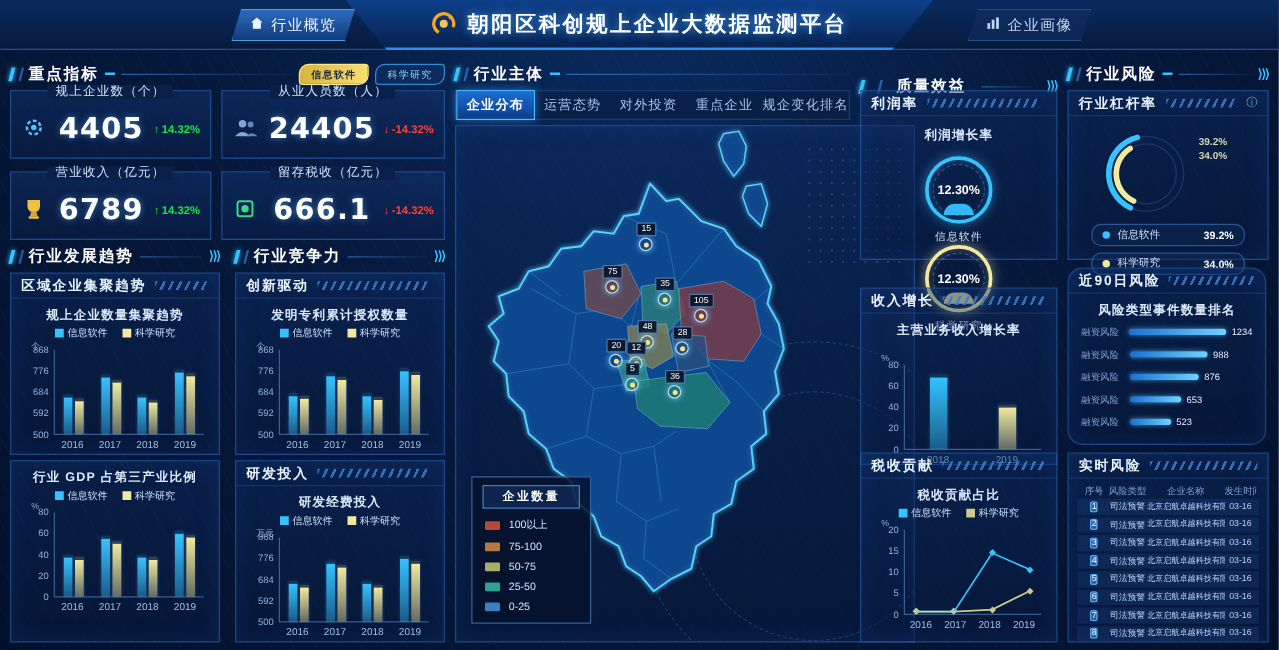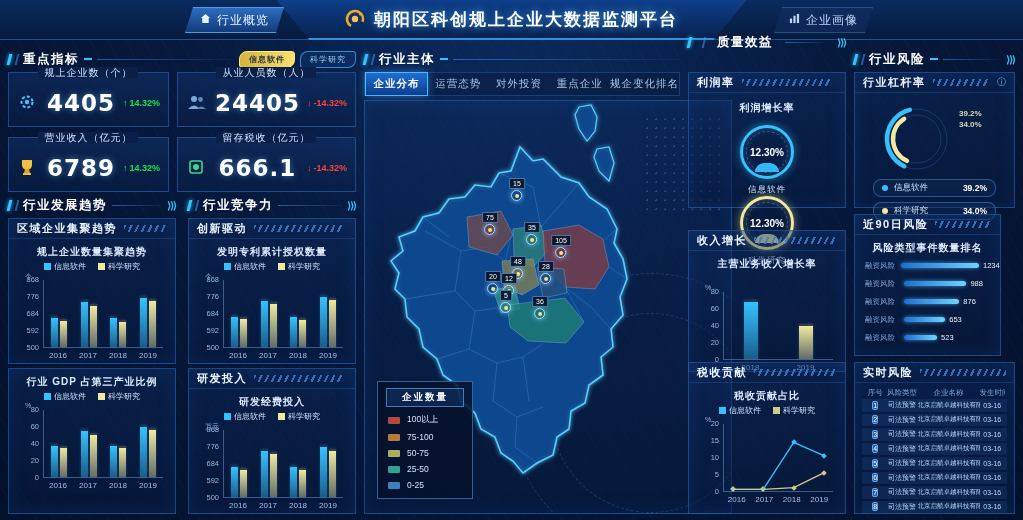--- a/index.html
+++ b/index.html
@@ -595,21 +595,21 @@
             <span>25-50</span>
           </div>
           <div class="ml-row">
             <span class="ml-sw" style="background: rgb(60, 127, 192);"></span>
             <span>0-25</span>
           </div>
         </div>
     </div>
   </div>
 
-  <div class="sec-head" style="left:688px; top:33px; width:158px;gap:12px;">
+  <div class="sec-head" style="left:688px; top:60px; width:158px;gap:12px;">
     <span class="deco1"></span>
       <span class="deco2"></span>
     <span class="sec-title">质量效益</span>
     <span class="sec-line"></span>
     <span class="more">⟩⟩⟩</span>
   </div>
   <div class="panel" style="left:688px; top:72px; width:158px; height:136px;">
     <div class="panel-head">
       <span class="panel-title">利润率</span>
       <span class="hatch"></span>
@@ -732,21 +732,21 @@
           <span>信息软件</span>
           <b>39.2%</b>
         </div>
         <div class="lev-item">
           <span class="dotc" style="background: rgb(240, 233, 160);"></span>
           <span>科学研究</span>
           <b>34.0%</b>
         </div>
       </div>
   </div>
-  <div class="panel" style="left:854px; top:214px; width:147px; height:142px;">
+  <div class="panel" style="left:854px; top:214px; width:159px; height:142px;border-radius:12px;">
     <div class="panel-head">
       <span class="panel-title">近90日风险</span>
       <span class="hatch"></span>
     </div>
     <div class="chart-title" style="margin-top:6px;">风险类型事件数量排名</div>
     <div class="hbars" id="risk-hbars">
         <div class="hrow">
           <span class="hlab">融资风险</span>
           <div class="htrack">
             <div class="hfill" style="width: 78px;"></div>

